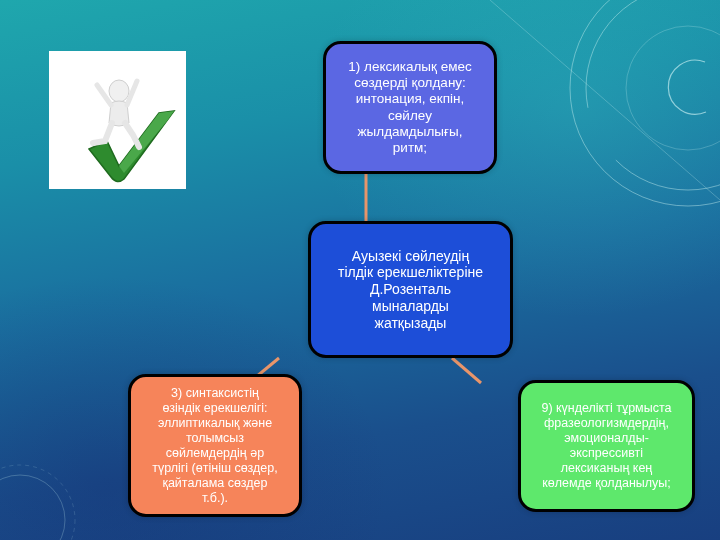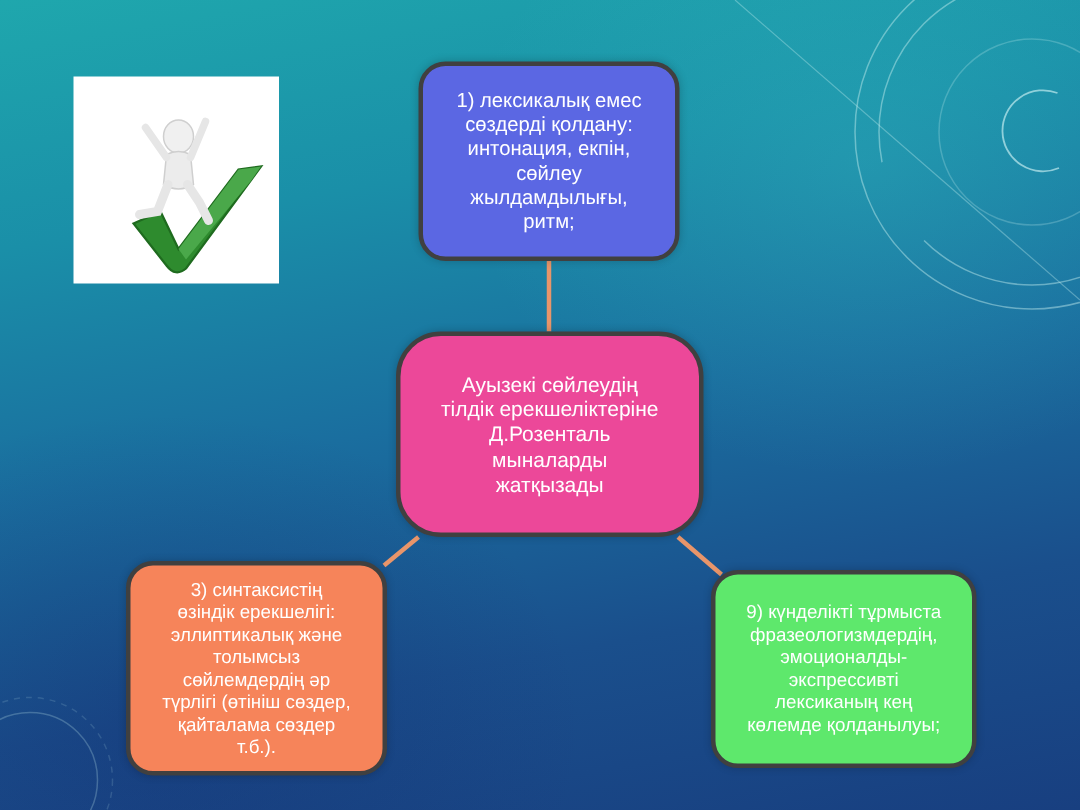--- a/index.html
+++ b/index.html
@@ -14,29 +14,30 @@
         radial-gradient(ellipse 380px 300px at 80% 20%, rgba(60,200,200,0.25), transparent 70%),
         radial-gradient(ellipse 400px 300px at 15% 90%, rgba(20,40,110,0.35), transparent 70%);
     }
     .rings { position: absolute; left: 0; top: 0; width: 720px; height: 540px; pointer-events: none; }
     .photo {
       position: absolute; left: 49px; top: 51px; width: 137px; height: 138px;
       background: #ffffff;
     }
     .node {
       position: absolute; box-sizing: border-box;
-      border: 3px solid #404040; border-radius: 18px;
+      border: 3px solid #000000; border-radius: 18px;
       color: #ffffff; text-align: center;
       display: flex; align-items: center; justify-content: center;
       line-height: 1.2;
       box-shadow: 0 0 6px rgba(0,0,0,0.2);
+      margin-left: 44px;
     }
     .node span { display: block; white-space: pre-line; }
     #n-top { left: 279px; top: 41px; width: 174px; height: 133px; background: #5b67e3; font-size: 13.5px; padding: 4px 6px; }
-    #n-center { left: 264px; top: 221px; width: 205px; height: 137px; background: #ec4899; font-size: 14px; padding: 4px 8px; border-radius: 30px; }
+    #n-center { left: 264px; top: 221px; width: 205px; height: 137px; background: #1d4ed8; font-size: 14px; padding: 4px 8px; }
     #n-left { left: 84px; top: 374px; width: 174px; height: 143px; background: #f6845a; font-size: 12.5px; padding: 4px 4px; }
     #n-right { left: 474px; top: 380px; width: 177px; height: 132px; background: #5ee86c; font-size: 12.5px; padding: 4px 4px; }
     .connectors { position: absolute; left: 0; top: 0; width: 720px; height: 540px; }
   </style>
 </head>
 <body>
 
 <div class="bg-glow"></div>
 
 <svg class="rings" viewBox="0 0 720 540">

